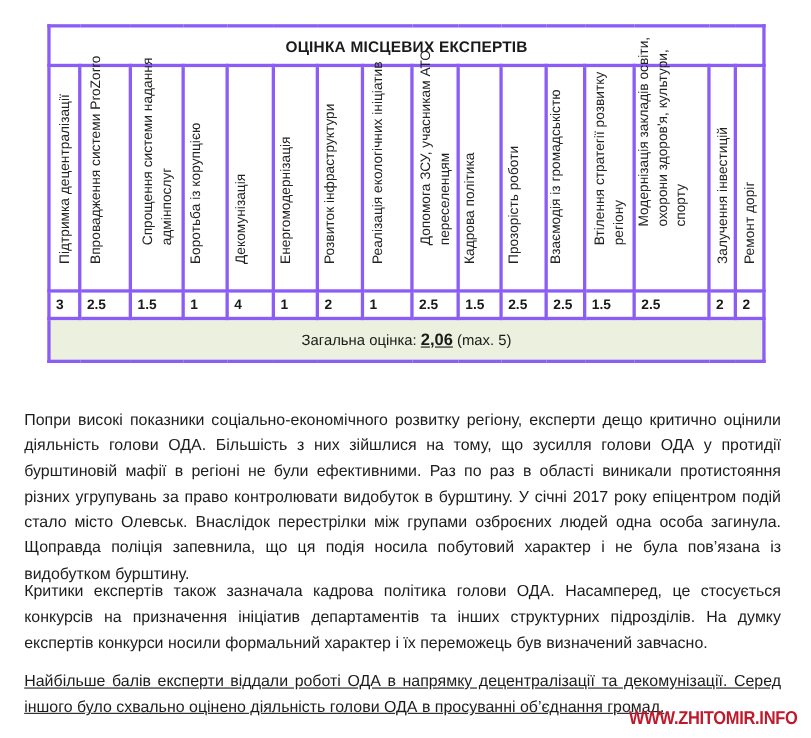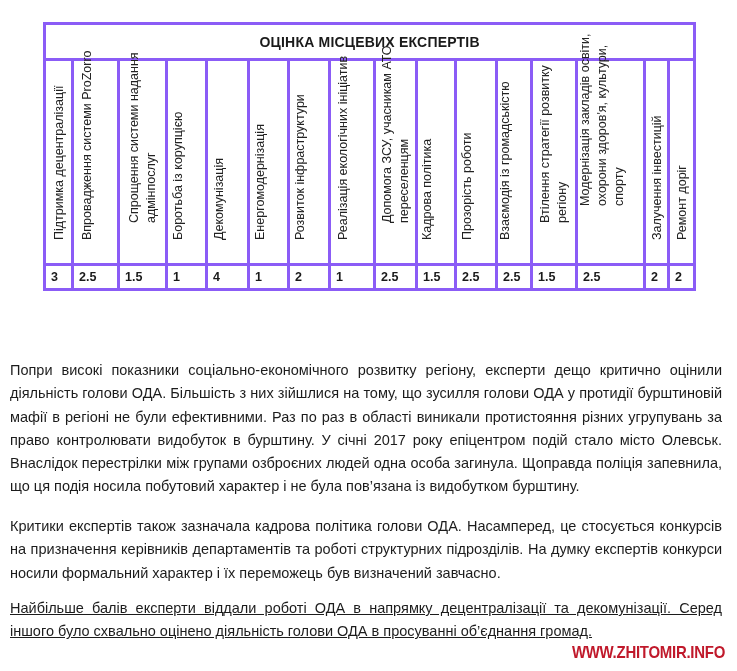--- a/index.html
+++ b/index.html
@@ -10,21 +10,21 @@
   .title-cell { height:33px; text-align:center; font-weight:bold; font-size:14px; letter-spacing:0.2px; vertical-align:middle; }
   .hdr { height:202px; vertical-align:bottom; position:relative; }
   .hdr .rot { position:absolute; bottom:6px; left:50%; transform-origin:0 0; white-space:normal; font-size:12.5px; line-height:17px; color:#222; }
   .val { height:22px; font-weight:bold; font-size:12.5px; padding-left:5px; vertical-align:middle; font-family:"Liberation Sans", sans-serif; }
   .total { height:36px; background:#ebf1de; text-align:center; font-size:13.5px; vertical-align:middle; }
   .total .score { font-weight:bold; text-decoration:underline; font-size:15px; }
   .article { position:absolute; left:10px; width:712px; font-size:14.5px; line-height:23.3px; text-align:justify; color:#1c1c1c; }
   .p1 { top:359px; }
   .p2 { top:515px; }
   .p3 { top:597px;text-decoration:underline; }
-  .article p { margin:0; }
+  .article p { margin:12px; }
   .watermark { position:absolute; right:12px; top:643px; color:#c0192b; font-weight:bold; font-size:17px; letter-spacing:-0.3px; transform:scaleX(0.88); transform-origin:right center; }
 </style>
 </head>
 <body>
 
 <div class="table-wrap">
   <table>
     <colgroup>
       <col style="width:28px">
         <col style="width:46px">
@@ -108,27 +108,32 @@
           <td class="val">1</td>
           <td class="val">2.5</td>
           <td class="val">1.5</td>
           <td class="val">2.5</td>
           <td class="val">2.5</td>
           <td class="val">1.5</td>
           <td class="val">2.5</td>
           <td class="val">2</td>
           <td class="val">2</td>
         </tr>
+    <tr>
+      <td colspan="16" class="total">
+        <span>Загальна оцінка: </span><span class="score">2,06</span><span> (max. 5)</span>
+      </td>
+    </tr>
   </tbody>
     </table>
 </div>
 
 <div class="article p1">
   <p>Попри високі показники соціально-економічного розвитку регіону, експерти дещо критично оцінили діяльність голови ОДА. Більшість з них зійшлися на тому, що зусилля голови ОДА у протидії бурштиновій мафії в регіоні не були ефективними. Раз по раз в області виникали протистояння різних угрупувань за право контролювати видобуток в бурштину. У січні 2017 року епіцентром подій стало місто Олевськ. Внаслідок перестрілки між групами озброєних людей одна особа загинула. Щоправда поліція запевнила, що ця подія носила побутовий характер і не була пов’язана із видобутком бурштину.</p>
 </div>
 <div class="article p2">
-  <p>Критики експертів також зазначала кадрова політика голови ОДА. Насамперед, це стосується конкурсів на призначення керівників департаментів та роботі структурних підрозділів. На думку експертів конкурси носили формальний характер і їх переможець був визначений завчасно.</p>
+  <p>Критики експертів також зазначала кадрова політика голови ОДА. Насамперед, це стосується конкурсів на призначення ініціатив департаментів та інших структурних підрозділів. На думку експертів конкурси носили формальний характер і їх переможець був визначений завчасно.</p>
 </div>
 <div class="article p3">
   <p>Найбільше балів експерти віддали роботі ОДА в напрямку децентралізації та декомунізації. Серед іншого було схвально оцінено діяльність голови ОДА в просуванні об’єднання громад.</p>
 </div>
 
 <div class="watermark">WWW.ZHITOMIR.INFO</div>
 
 </body></html>

